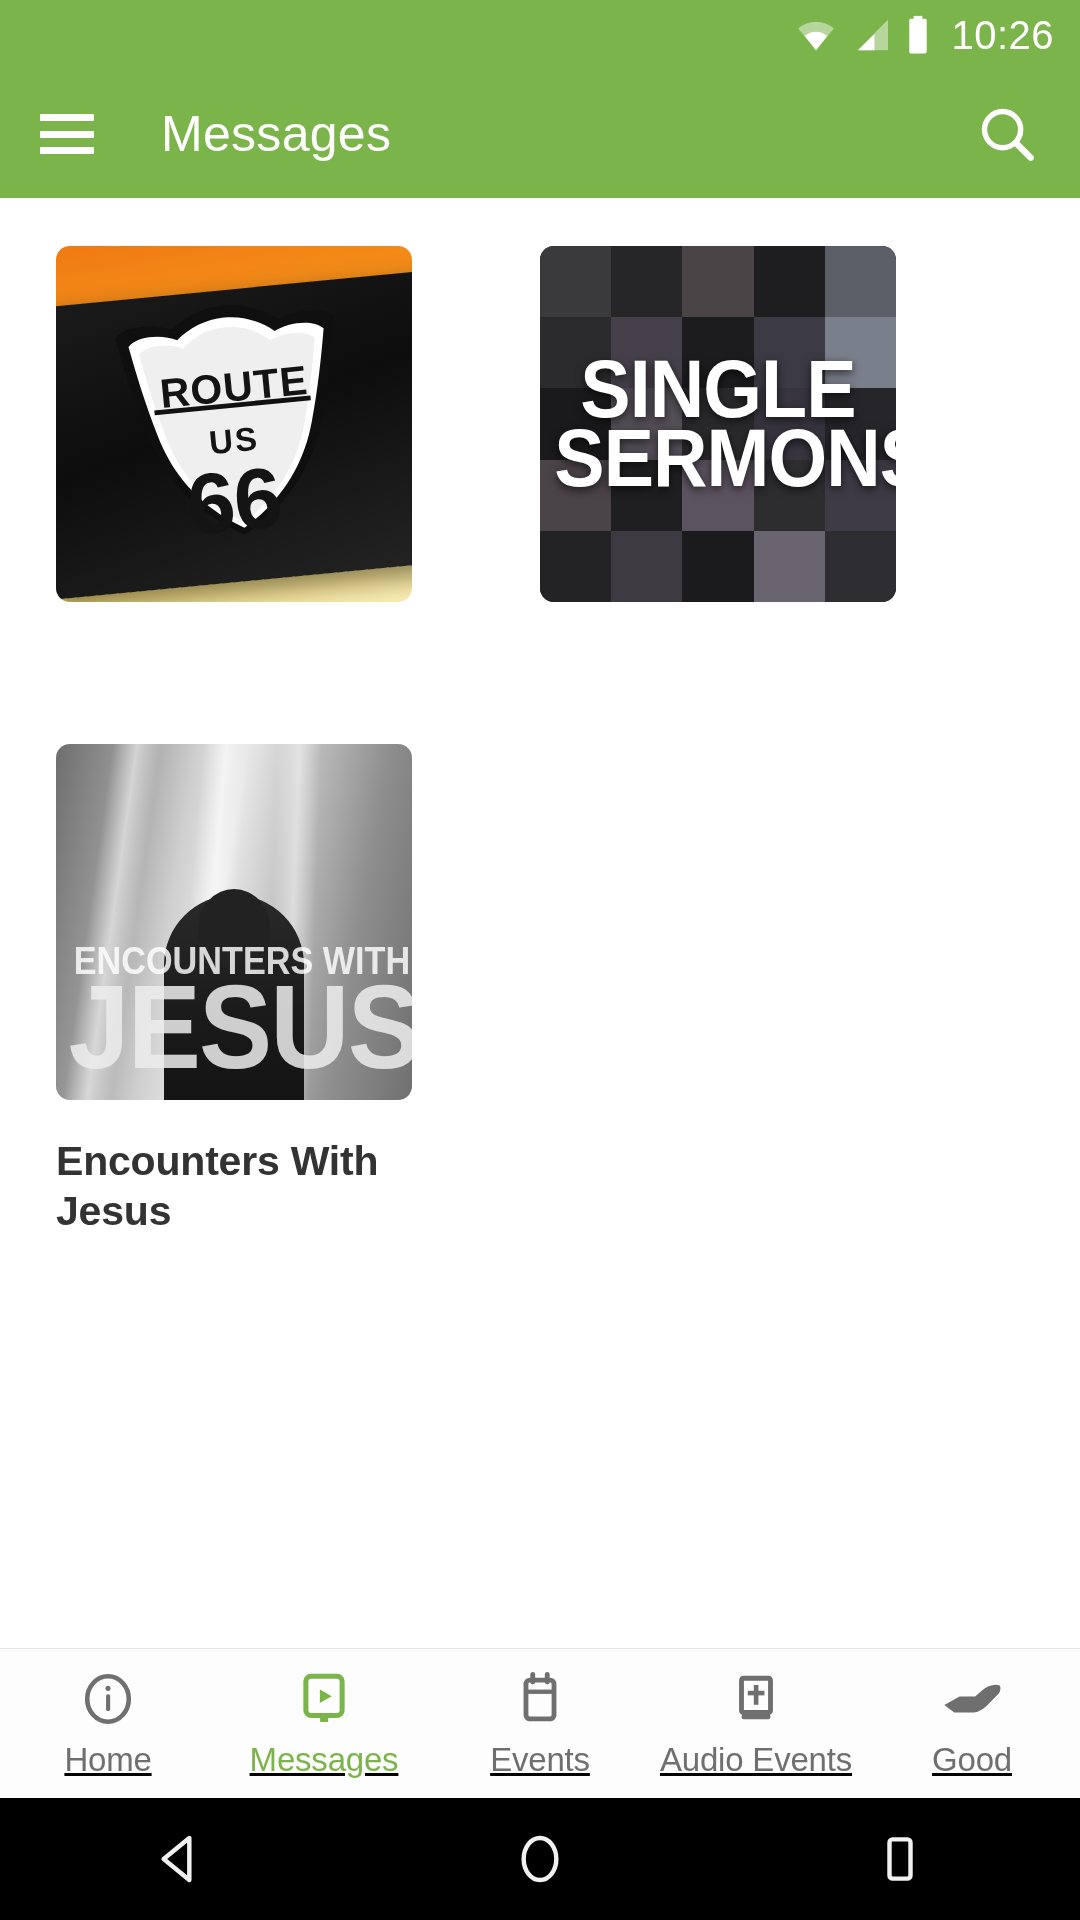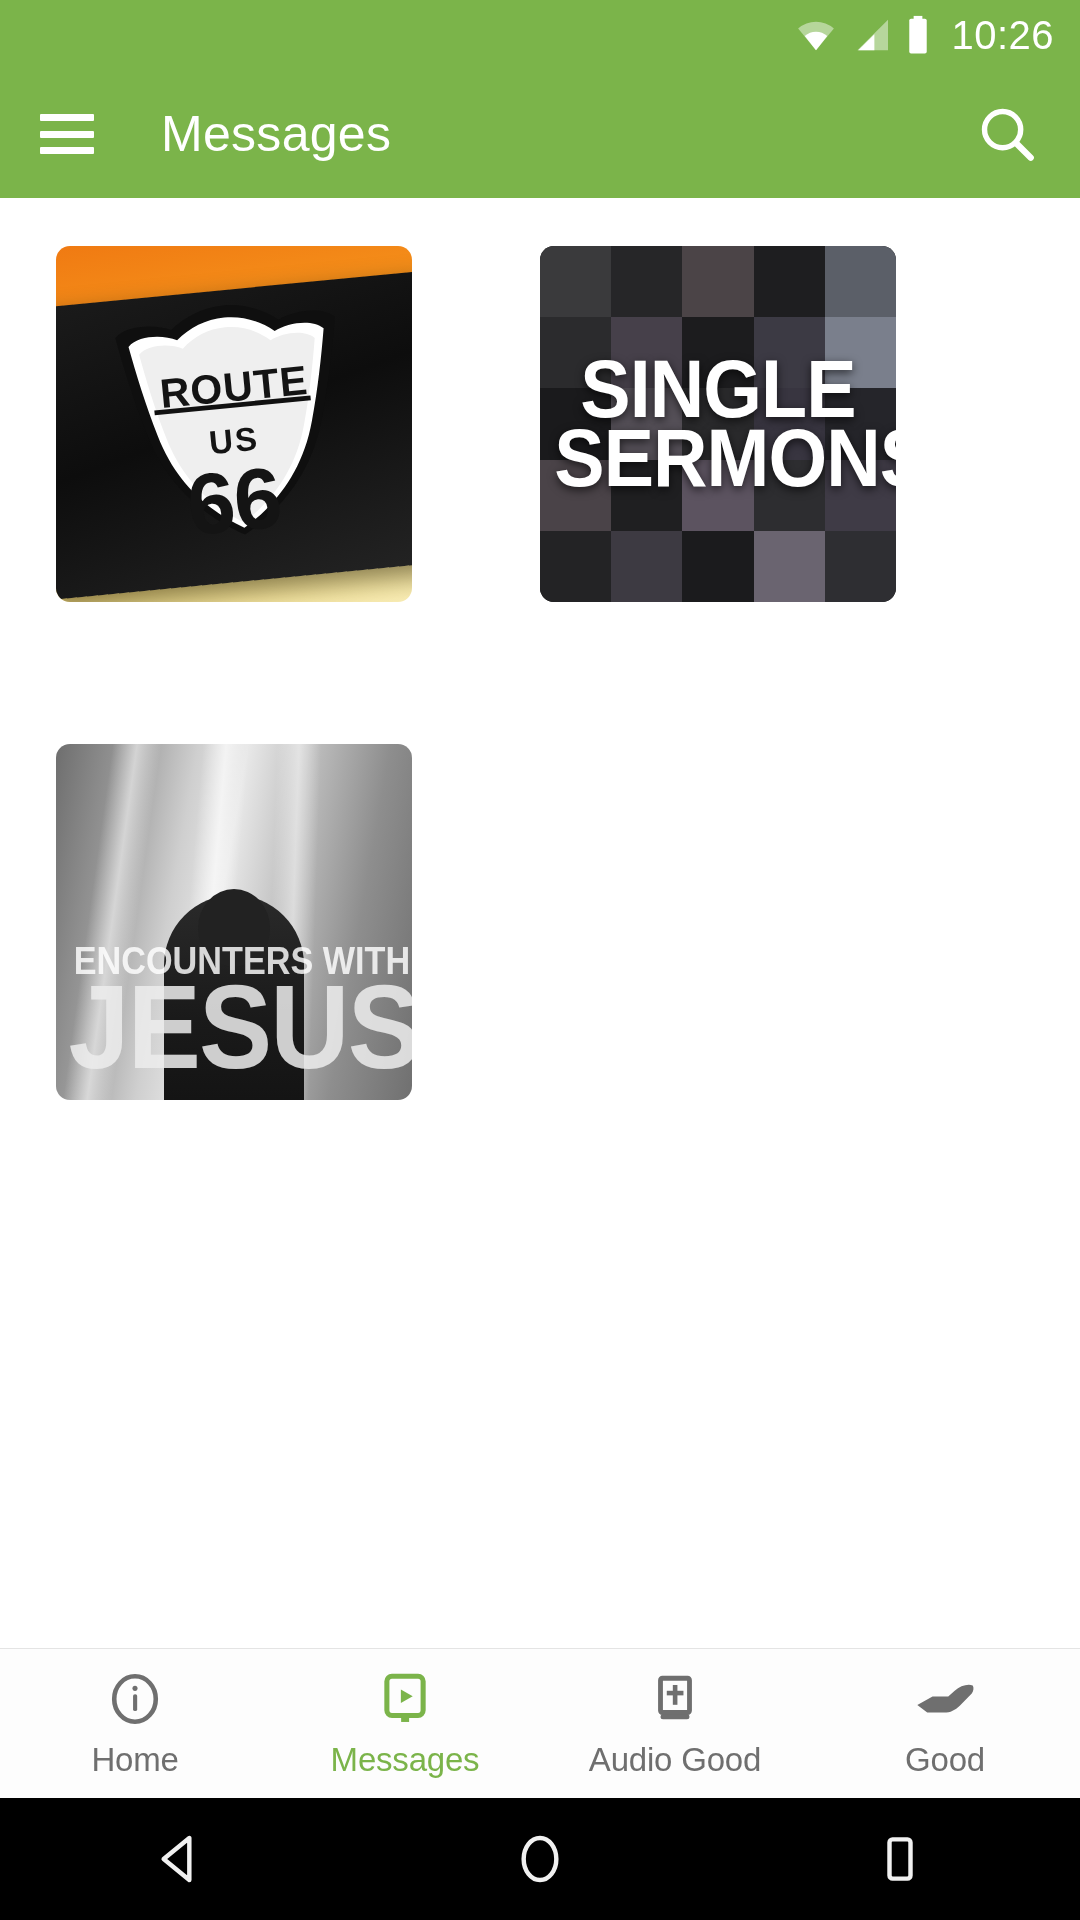--- a/index.html
+++ b/index.html
@@ -145,21 +145,21 @@
     text-shadow:0 2px 8px rgba(0,0,0,.3);
   }
 
   
   .tabbar{
     position:absolute; left:0; right:0; bottom:122px; height:150px;
     background:#fdfdfd; border-top:1px solid #e4e4e4;
     display:flex; align-items:center;
   }
   .tab{ flex:1; display:flex; flex-direction:column; align-items:center;
-    justify-content:center; gap:12px; cursor:pointer; }
+    justify-content:center; gap:12px; cursor:pointer;text-decoration:underline; }
   .tab-label{ font-size:33px; color:#6f6f6f; letter-spacing:-0.2px; }
   .tab.active .tab-label{ color:#7BB44A; }
   .tab-ico{ height:60px; display:flex; align-items:center; justify-content:center; }
 
   
   .sysnav{
     position:absolute; left:0; right:0; bottom:0; height:122px;
     background:#000; display:flex; align-items:center; justify-content:space-around;
   }
   .sysbtn{ width:120px; height:122px; display:flex; align-items:center; justify-content:center; cursor:pointer; }
@@ -262,20 +262,21 @@
 
       <div class="row-gap"></div>
 
       <div class="card">
         <div class="thumb t-enc">
           <div class="rays"></div>
           <div class="figure"></div>
           <div class="enc-top">ENCOUNTERS WITH</div>
           <div class="enc-jesus">JESUS</div>
         </div>
+        <div class="card-title">Encounters With Jesus</div>
       </div>
 
 
     </div>
   </div>
 
   <div class="tabbar">
 
     <div class="tab">
       <div class="tab-ico">
@@ -292,31 +293,42 @@
       <div class="tab-ico">
         <svg width="58" height="58" viewBox="0 0 24 24">
           <rect x="4.5" y="2.6" width="15" height="16.2" rx="2.1" fill="none" stroke="#7BB44A" stroke-width="2.1"></rect>
           <path d="M10.3 8.1 L15.2 10.9 L10.3 13.7 Z" fill="#7BB44A"></path>
           <rect x="10.4" y="18.6" width="3.3" height="2.9" fill="#7BB44A"></rect>
         </svg>
       </div>
       <div class="tab-label">Messages</div>
     </div>
 
+    <div class="tab">
+      <div class="tab-ico">
+        <svg width="58" height="58" viewBox="0 0 24 24">
+          <rect x="6.2" y="4.2" width="11.6" height="16" rx="1.6" fill="none" stroke="#6f6f6f" stroke-width="2"></rect>
+          <line x1="6.2" y1="9" x2="17.8" y2="9" stroke="#6f6f6f" stroke-width="1.8"></line>
+          <line x1="9" y1="1.8" x2="9" y2="5" stroke="#6f6f6f" stroke-width="2" stroke-linecap="round"></line>
+          <line x1="15" y1="1.8" x2="15" y2="5" stroke="#6f6f6f" stroke-width="2" stroke-linecap="round"></line>
+        </svg>
+      </div>
+      <div class="tab-label">Events</div>
+    </div>
 
     <div class="tab">
       <div class="tab-ico">
         <svg width="58" height="58" viewBox="0 0 24 24">
           <rect x="6" y="3.4" width="12" height="14.2" rx="0.8" fill="none" stroke="#6f6f6f" stroke-width="2"></rect>
           <rect x="11.1" y="6.2" width="1.9" height="8.2" fill="#6f6f6f"></rect>
           <rect x="8.6" y="8.6" width="6.9" height="1.9" fill="#6f6f6f"></rect>
           <rect x="6" y="18.3" width="12" height="2.1" rx="1" fill="#6f6f6f"></rect>
         </svg>
       </div>
-      <div class="tab-label">Audio Good</div>
+      <div class="tab-label">Audio Events</div>
     </div>
 
     <div class="tab">
       <div class="tab-ico">
         <svg width="60" height="44" viewBox="0 0 26 14">
           <path d="M25 1.1 C22.5 0.4 19.5 1.4 17.2 3.4 L14.4 5.9 L7.6 5.9 L1 9.6 L5.3 12.9 L12.6 12.9 C15.4 12.9 17.4 11.8 19.4 9.9 L24.6 4.6 C25.4 3.6 25.6 1.9 25 1.1 Z" fill="#6f6f6f"></path>
         </svg>
       </div>
       <div class="tab-label">Good</div>
     </div>

